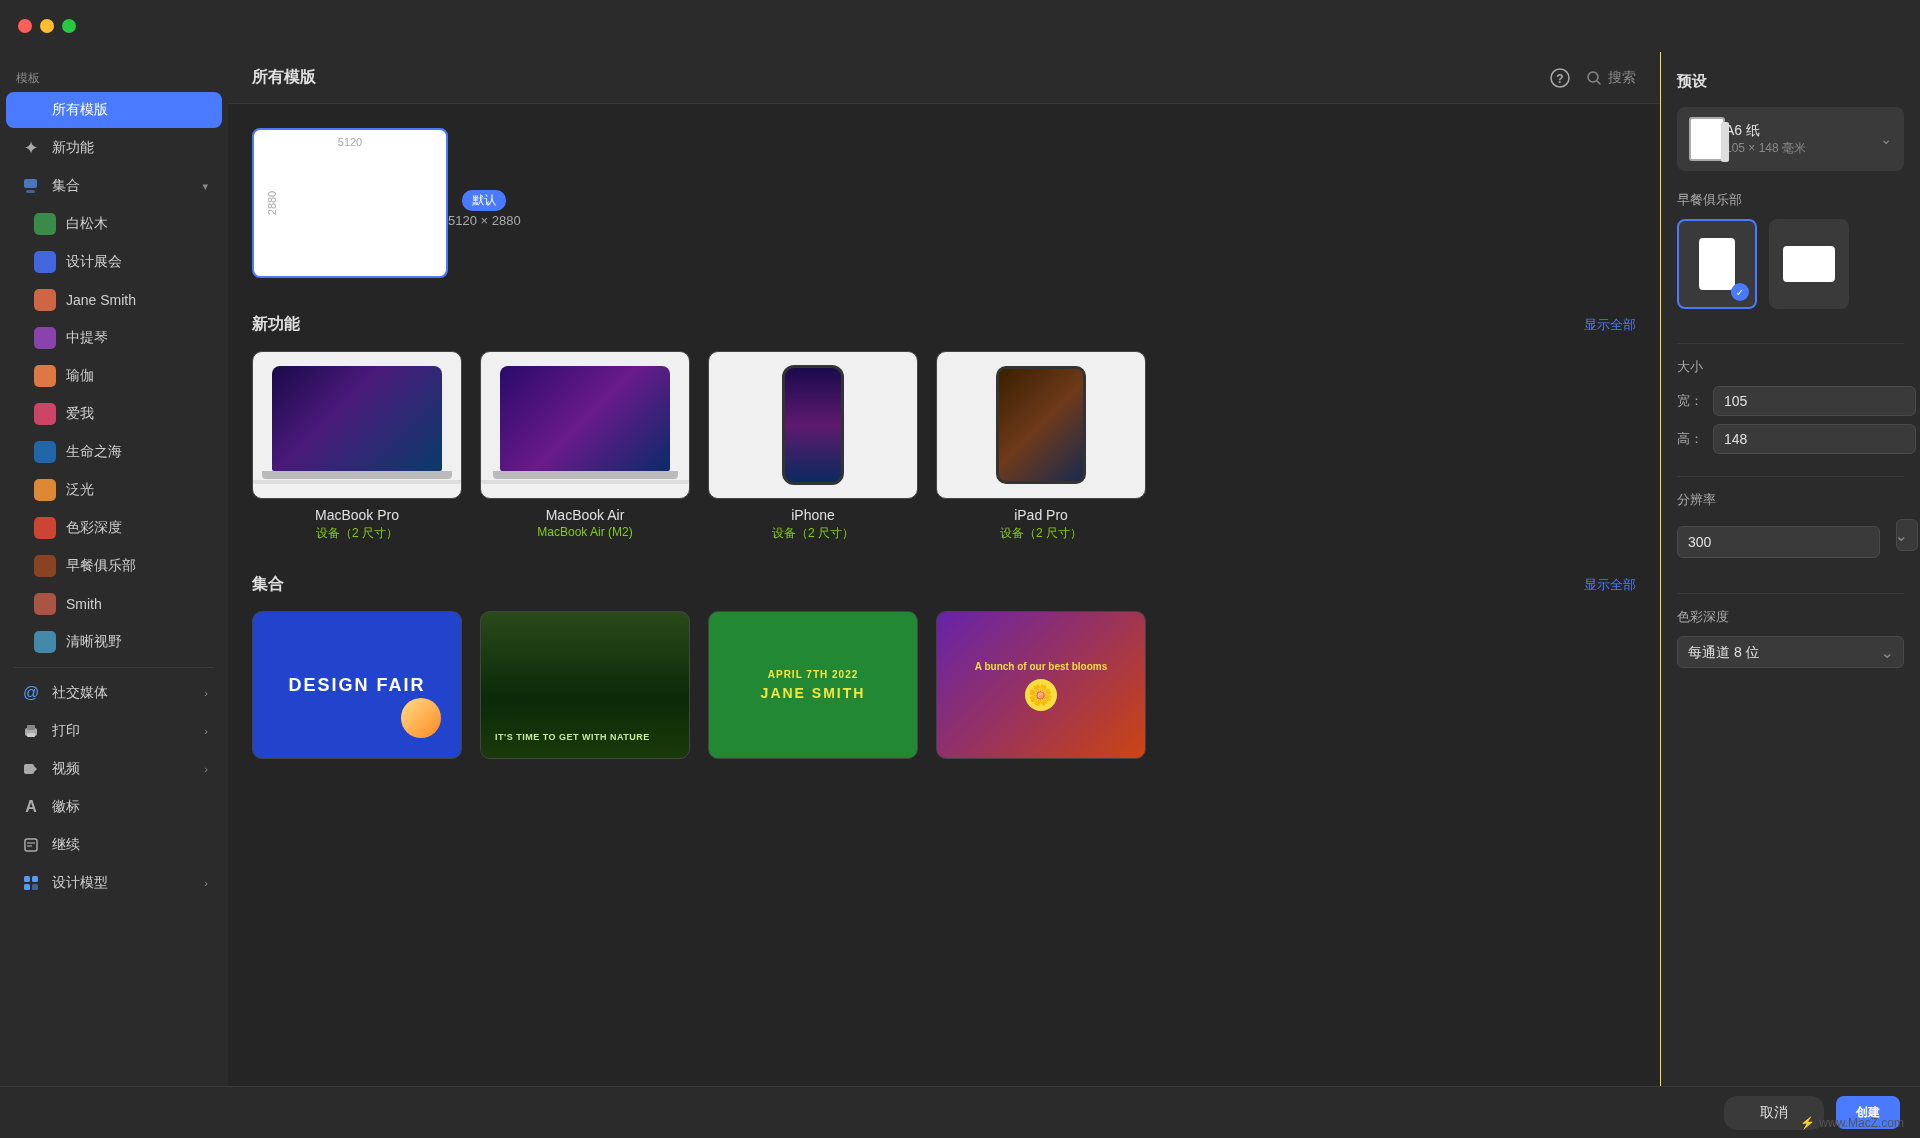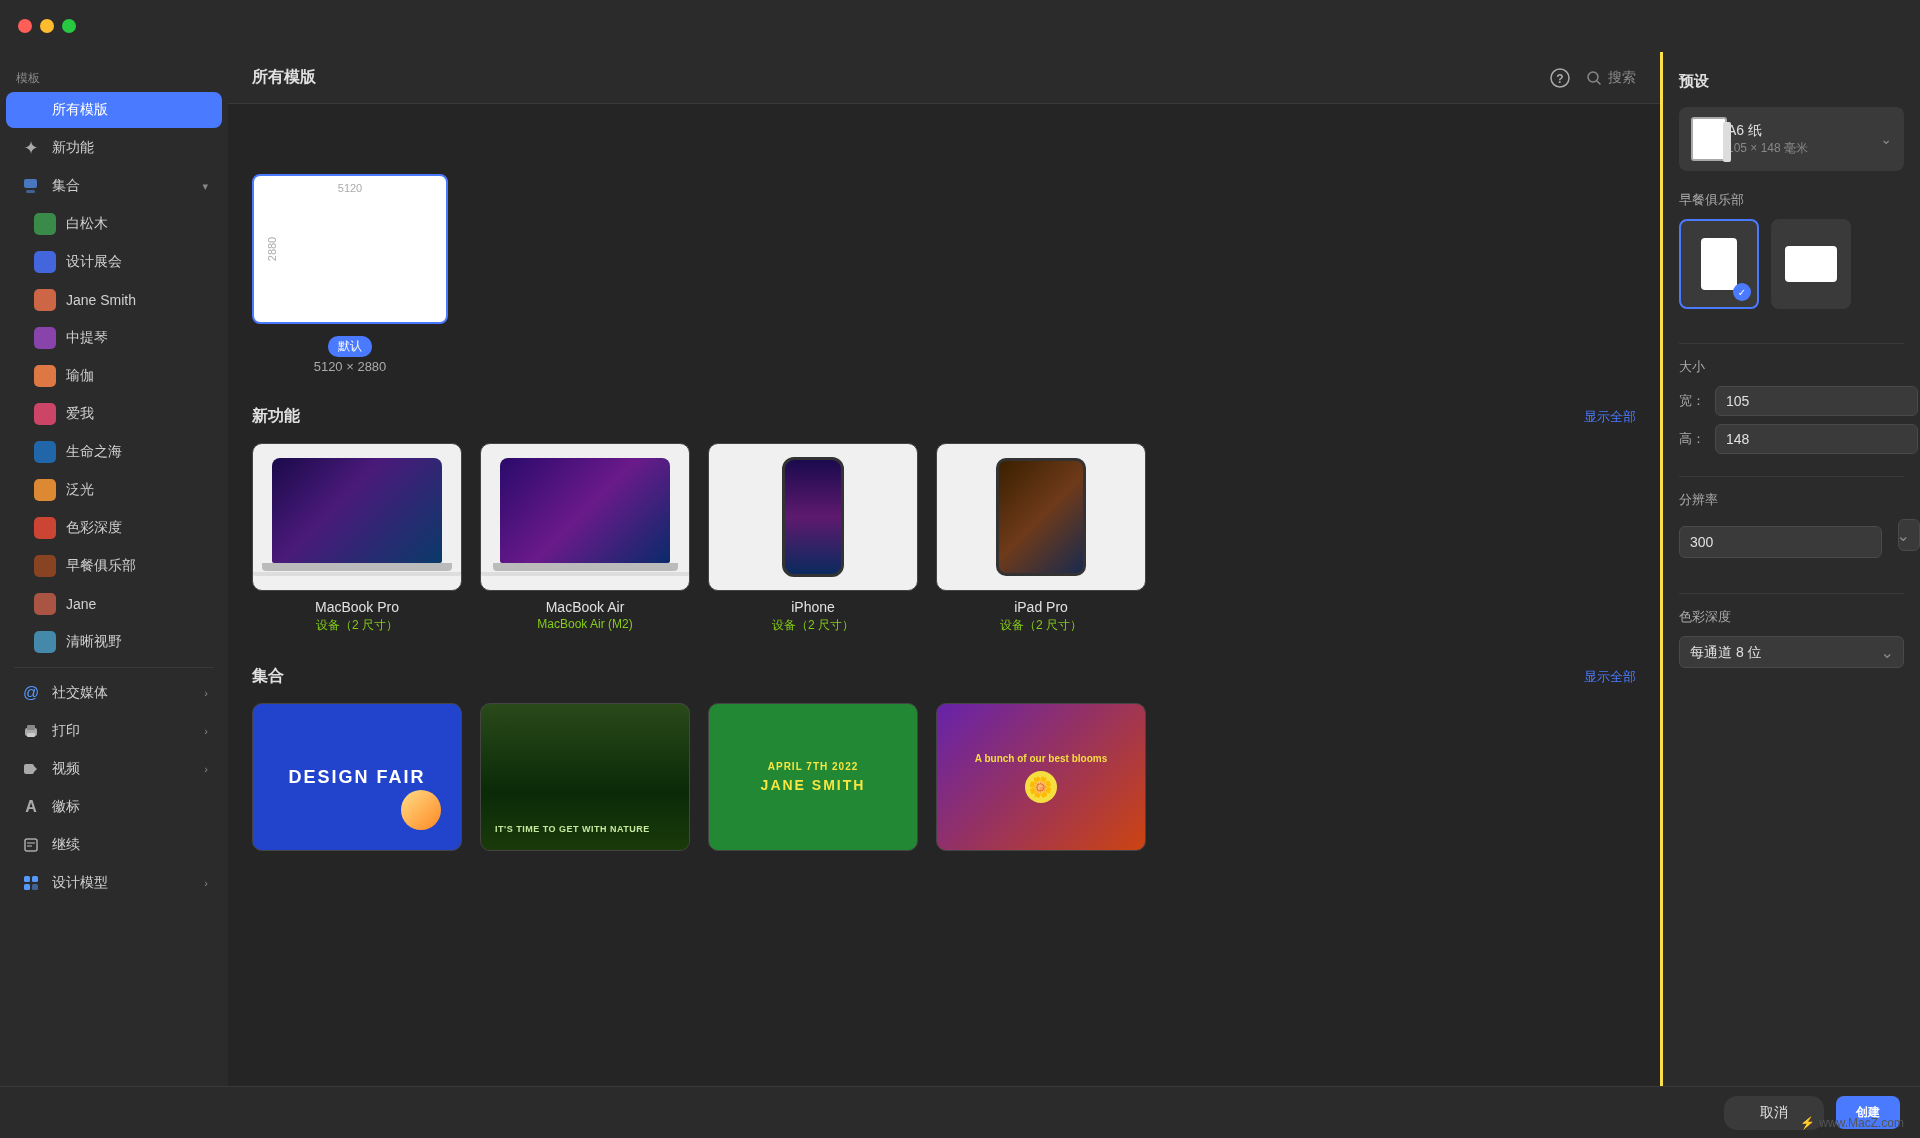--- a/index.html
+++ b/index.html
@@ -272,21 +272,21 @@
       border-radius: 10px;
       overflow: hidden;
       position: relative;
     }
     .coll-1 { background: linear-gradient(180deg, #3a5a2a 0%, #1a3a0a 100%); }
 
     
     .right-panel {
       width: 260px;
       background: #2b2b2b;
-      border-left: 3px solid #fde047;
+      border-left: 1px solid #fde047;
       display: flex;
       flex-direction: column;
       padding: 20px 16px;
       flex-shrink: 0;
       overflow-y: auto;
     }
     .panel-title {
       font-size: 15px;
       font-weight: 600;
       color: #e0e0e0;
@@ -638,21 +638,21 @@
     <div class="sidebar-item" style="padding-left:28px;">
       <div class="avatar-circle" style="background:#cc4433;border-radius:5px;"></div>
       <span>色彩深度</span>
     </div>
     <div class="sidebar-item" style="padding-left:28px;">
       <div class="avatar-circle" style="background:#884422;border-radius:5px;"></div>
       <span>早餐俱乐部</span>
     </div>
     <div class="sidebar-item" style="padding-left:28px;">
       <div class="avatar-circle" style="background:#aa5544;border-radius:5px;"></div>
-      <span>Jane</span>
+      <span>Smith</span>
     </div>
     <div class="sidebar-item" style="padding-left:28px;">
       <div class="avatar-circle" style="background:#4488aa;border-radius:5px;"></div>
       <span>清晰视野</span>
     </div>
 
     <div class="sidebar-divider"></div>
 
     <div class="sidebar-item">
       <div class="item-icon" style="color:#5599ff;font-size:16px;">@</div>
@@ -730,21 +730,21 @@
             <line x1="11" y1="11" x2="14" y2="14" stroke="#888" stroke-width="1.5" stroke-linecap="round"></line>
           </svg>
           <span style="color:#888;font-size:14px;">搜索</span>
         </div>
       </div>
     </div>
 
     <div class="content-scroll">
 
       <div class="default-template">
-        <div style="display:inline-flex;flex-direction:column;align-items:center;margin-top:46px;">
+        <div style="display:inline-flex;flex-direction:row;align-items:center;">
           <div class="template-thumb-default">
             <span class="dim-label-top">5120</span>
             <span class="dim-label-left">2880</span>
           </div>
           <div style="text-align:center;margin-top:6px;">
             <span class="default-badge">默认</span>
             <div class="template-name-sub">5120 × 2880</div>
           </div>
         </div>
       </div>

